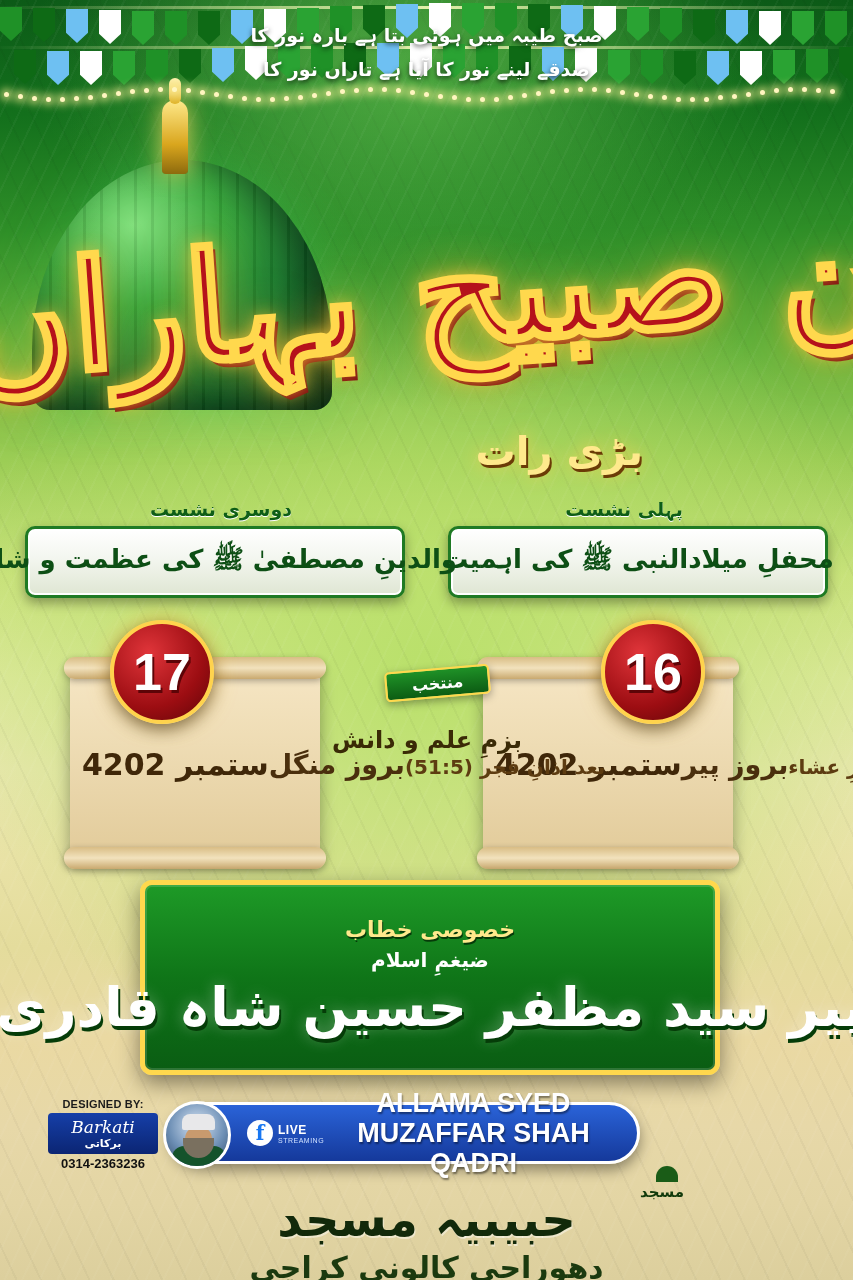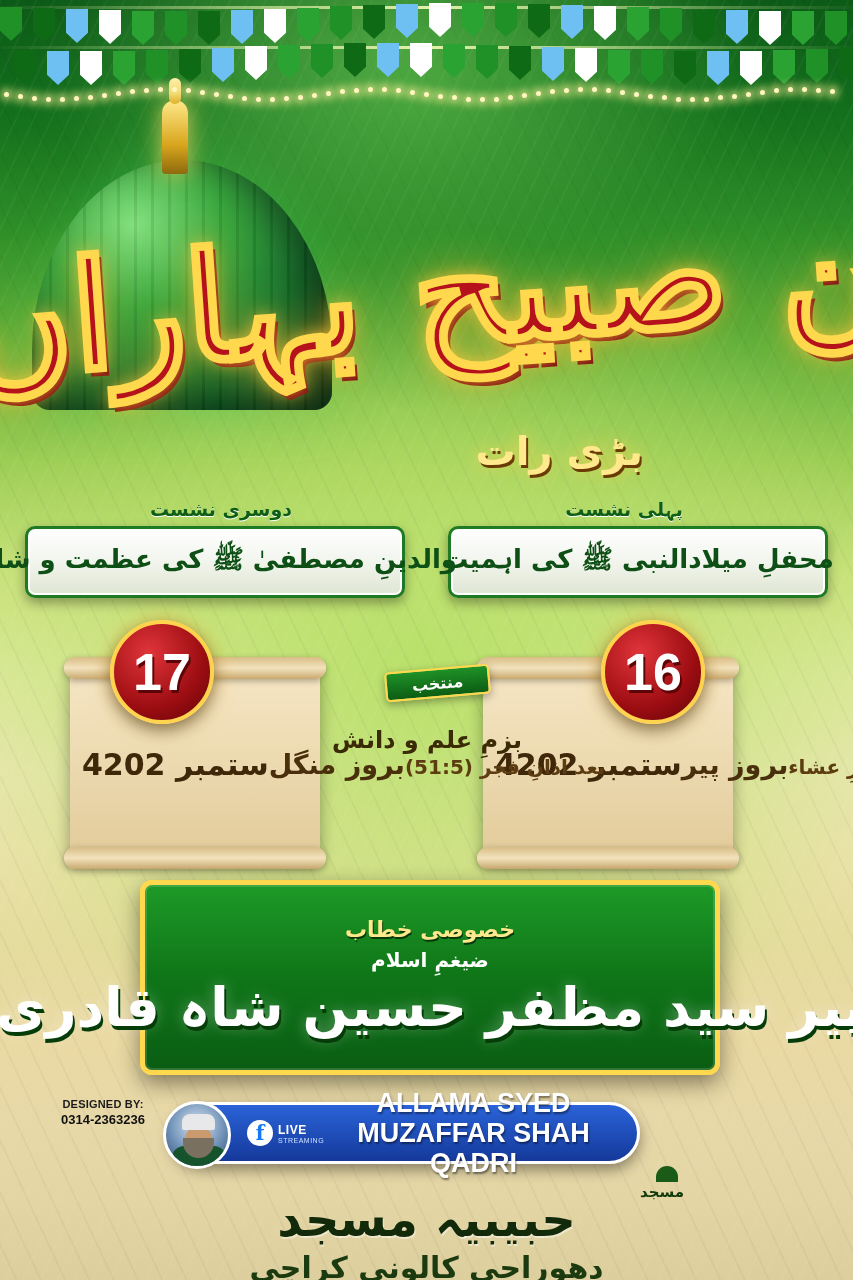--- a/index.html
+++ b/index.html
@@ -427,20 +427,24 @@
       <div class="bulb" style="left: 732px; top: 8px;"></div>
       <div class="bulb" style="left: 746px; top: 6px;"></div>
       <div class="bulb" style="left: 760px; top: 4px;"></div>
       <div class="bulb" style="left: 774px; top: 2px;"></div>
       <div class="bulb" style="left: 788px; top: 1px;"></div>
       <div class="bulb" style="left: 802px; top: 1px;"></div>
       <div class="bulb" style="left: 816px; top: 2px;"></div>
       <div class="bulb" style="left: 830px; top: 3px;"></div>
     </div>
 
+  <div class="couplet urdu">
+    <div>صبح طیبہ میں ہوئی بتا ہے بارہ نور کا</div>
+    <div>صدقے لینے نور کا آیا ہے تاراں نور کا</div>
+  </div>
 
   <div class="title-block">
     <div class="title-main urdu">جشن صبیح بہاراں</div>
   </div>
   <div class="title-sub urdu">بڑی رات</div>
 
   <div class="sessions">
     <div class="session-tag urdu" id="session-1-tag">پہلی نشست</div>
     <div class="session" id="session-1">
       <span class="txt urdu">محفلِ میلادالنبی ﷺ کی اہمیت</span>
@@ -474,20 +478,24 @@
   <div class="mid-note urdu">بزمِ علم و دانش</div>
 
   <div class="speaker-panel">
     <div class="speaker-tag urdu">خصوصی خطاب</div>
     <div class="speaker-role urdu">ضیغمِ اسلام</div>
     <div class="speaker-name urdu">پیر سید مظفر حسین شاہ قادری</div>
   </div>
 
   <div class="designer">
     <div class="dlabel">DESIGNED BY:</div>
+    <div class="dbox">
+      <div class="dname">Barkati</div>
+      <div class="durdu urdu">برکاتی</div>
+    </div>
     <div class="dphone">0314-2363236</div>
   </div>
 
   <div class="livebar">
     <div class="avatar">
       <div class="body"></div>
       <div class="face"></div>
       <div class="beard"></div>
       <div class="cap"></div>
     </div>

